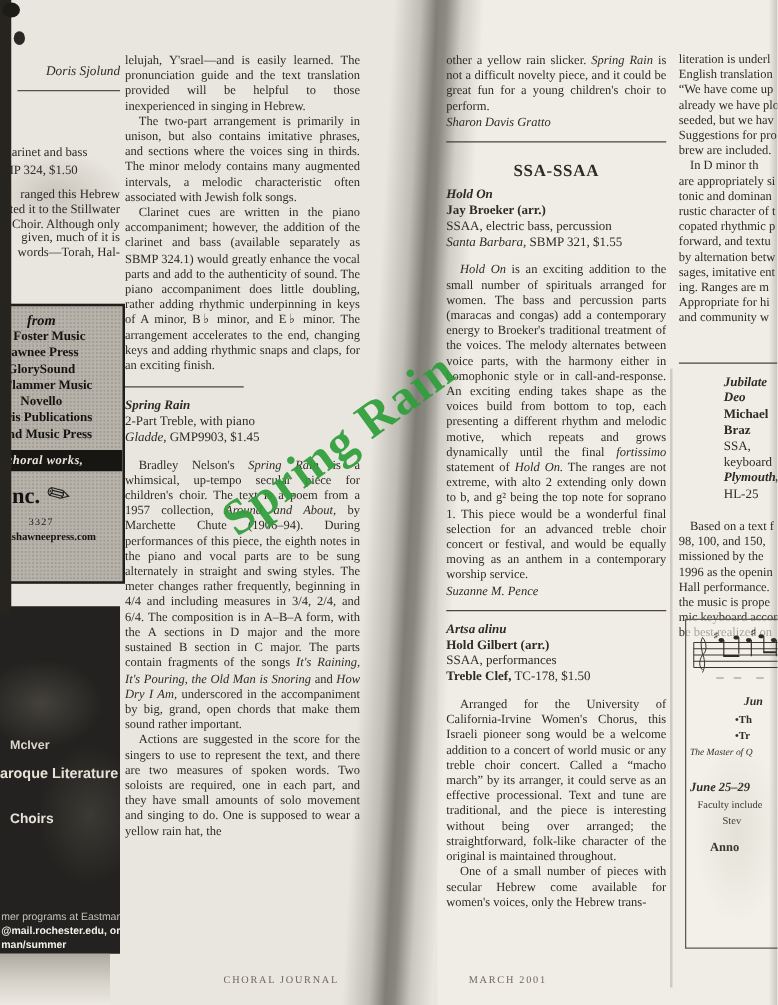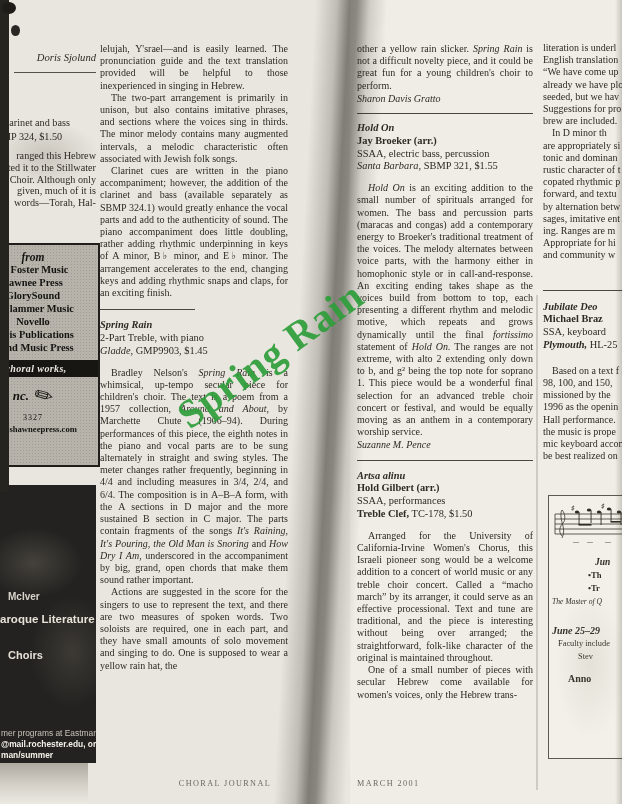--- a/index.html
+++ b/index.html
@@ -45,21 +45,21 @@
 
   
   .shawnee{position:absolute;left:-34px;top:243px;width:130px;height:220px;border:2px solid #1f1e1b;
     background:#b7b3aa;background-image:radial-gradient(rgba(90,86,78,.25) 1px,transparent 1px);background-size:3px 3px;
     overflow:hidden;text-align:center;font-family:"Liberation Serif",serif;color:#141311;}
   .sh-from{font-style:italic;font-weight:bold;font-size:11.5px;margin-top:6px;}
   .sh-list div{font-weight:bold;font-size:10.4px;line-height:13px;white-space:nowrap;}
   .sh-banner{margin-top:6px;background:#171613;color:#e9e6de;font-style:italic;font-weight:bold;
     font-size:10px;line-height:17px;letter-spacing:.4px;white-space:nowrap;}
   .sh-logo{display:flex;align-items:center;justify-content:center;gap:6px;margin-top:4px;height:30px;}
-  .sh-logo .nc{font-weight:bold;font-style:italic;font-size:13px;}
+  .sh-logo .nc{font-weight:bold;font-size:18px;}
   .quill{display:inline-block;font-size:22px;transform:rotate(-30deg);color:#1b1a17;}
   .sh-phone{font-size:8px;letter-spacing:1px;margin-top:2px;}
   .sh-web{font-size:8.6px;font-weight:bold;margin-top:2px;white-space:nowrap;}
 
   
   .eastman{position:absolute;left:0;top:485px;width:96px;height:278px;overflow:hidden;color:#e8e4da;
     background:radial-gradient(ellipse 70px 50px at 35% 28%,rgba(130,124,110,.35),transparent 70%),
                radial-gradient(ellipse 60px 80px at 75% 60%,rgba(150,142,124,.22),transparent 70%),#232220;
     font-family:"Liberation Sans",sans-serif;}
   .em-num{position:absolute;left:1px;top:-4px;font-family:"Liberation Serif",serif;font-size:47px;color:#edeae1;letter-spacing:2px;}
@@ -86,21 +86,21 @@
   .adl .bull{margin-left:37px;font-weight:bold;font-size:8.6px;}
   .adl .master{margin-left:1px;font-style:italic;font-size:7.6px;}
   .adl .june{margin-left:1px;margin-top:16px;font-weight:bold;font-style:italic;font-size:10px;}
   .adl .faculty{margin-left:7px;}
   .adl .stev{margin-left:27px;}
   .adl .anno{margin-left:17px;margin-top:9px;font-weight:bold;font-size:10px;}
 
   
   .footer{position:absolute;top:779px;font-size:8.2px;letter-spacing:1.4px;color:#6f695f;font-family:"Liberation Serif",serif;}
   .footer.l{left:145px;width:160px;text-align:center;}
-  .footer.r{left:357px;}
+  .footer.r{left:375px;}
 
   
   .stamp{position:absolute;left:168px;top:400px;transform:rotate(-36deg);transform-origin:0 0;
     font-size:40px;font-weight:bold;letter-spacing:1px;white-space:nowrap;opacity:.93;z-index:9;
     font-family:"Liberation Serif",serif;}
 </style>
 </head>
 <body>
 
 <div id="canvas">
@@ -166,20 +166,21 @@
       <div><span style="font-style: italic;">Gladde,</span><span> GMP9903, $1.45</span></div>
     </div>
     <p><span>Bradley Nelson's </span><span style="font-style: italic;">Spring Rain</span><span> is a whimsical, up-tempo secular piece for children's choir. The text is a poem from a 1957 collection, </span><span style="font-style: italic;">Around and About,</span><span> by Marchette Chute (1906–94). During performances of this piece, the eighth notes in the piano and vocal parts are to be sung alternately in straight and swing styles. The meter changes rather frequently, beginning in 4/4 and including measures in 3/4, 2/4, and 6/4. The composition is in A–B–A form, with the A sections in D major and the more sustained B section in C major. The parts contain fragments of the songs </span><span style="font-style: italic;">It's Raining, It's Pouring, the Old Man is Snoring</span><span> and </span><span style="font-style: italic;">How Dry I Am,</span><span> underscored in the accompaniment by big, grand, open chords that make them sound rather important.</span></p>
     <p><span>Actions are suggested in the score for the singers to use to represent the text, and there are two measures of spoken words. Two soloists are required, one in each part, and they have small amounts of solo movement and singing to do. One is supposed to wear a yellow rain hat, the</span></p>
   </div>
 
   <div class="col" style="left:357px;top:43px;width:176px;">
     <p class="noind"><span>other a yellow rain slicker. </span><span style="font-style: italic;">Spring Rain</span><span> is not a difficult novelty piece, and it could be great fun for a young children's choir to perform.</span></p>
     <div class="sig">Sharon Davis Gratto</div>
     <hr class="rule">
+    <div class="heading">SSA-SSAA</div>
     <div class="rev-head" style="margin-top:0;">
       <div class="rev-title">Hold On</div>
       <div class="rev-composer">Jay Broeker (arr.)</div>
       <div>SSAA, electric bass, percussion</div>
       <div><span style="font-style: italic;">Santa Barbara,</span><span> SBMP 321, $1.55</span></div>
     </div>
     <p><span style="font-style: italic;">Hold On</span><span> is an exciting addition to the small number of spirituals arranged for women. The bass and percussion parts (maracas and congas) add a contemporary energy to Broeker's traditional treatment of the voices. The melody alternates between voice parts, with the harmony either in homophonic style or in call-and-response. An exciting ending takes shape as the voices build from bottom to top, each presenting a different rhythm and melodic motive, which repeats and grows dynamically until the final </span><span style="font-style: italic;">fortissimo</span><span> statement of </span><span style="font-style: italic;">Hold On.</span><span> The ranges are not extreme, with alto 2 extending only down to b, and g² being the top note for soprano 1. This piece would be a wonderful final selection for an advanced treble choir concert or festival, and would be equally moving as an anthem in a contemporary worship service.</span></p>
     <div class="sig">Suzanne M. Pence</div>
     <hr class="rule">
     <div class="rev-head">
@@ -207,21 +208,21 @@
         <div>rustic character of t</div>
         <div>copated rhythmic p</div>
         <div>forward, and textu</div>
         <div>by alternation betw</div>
         <div>sages, imitative ent</div>
         <div>ing. Ranges are m</div>
         <div>Appropriate for hi</div>
         <div>and community w</div>
       </div>
     <hr class="rule">
-    <div class="rev-head" style="margin-top:0;">
+    <div class="rev-head" style="margin-top:0;margin-left:36px;">
       <div class="rev-title">Jubilate Deo</div>
       <div class="rev-composer">Michael Braz</div>
       <div>SSA, keyboard</div>
       <div><span style="font-weight: bold; font-style: italic;">Plymouth,</span><span> HL-25</span></div>
     </div>
     <div class="frag frag2">
         <div class="ind">Based on a text f</div>
         <div>98, 100, and 150,</div>
         <div>missioned by the</div>
         <div>1996 as the openin</div>

